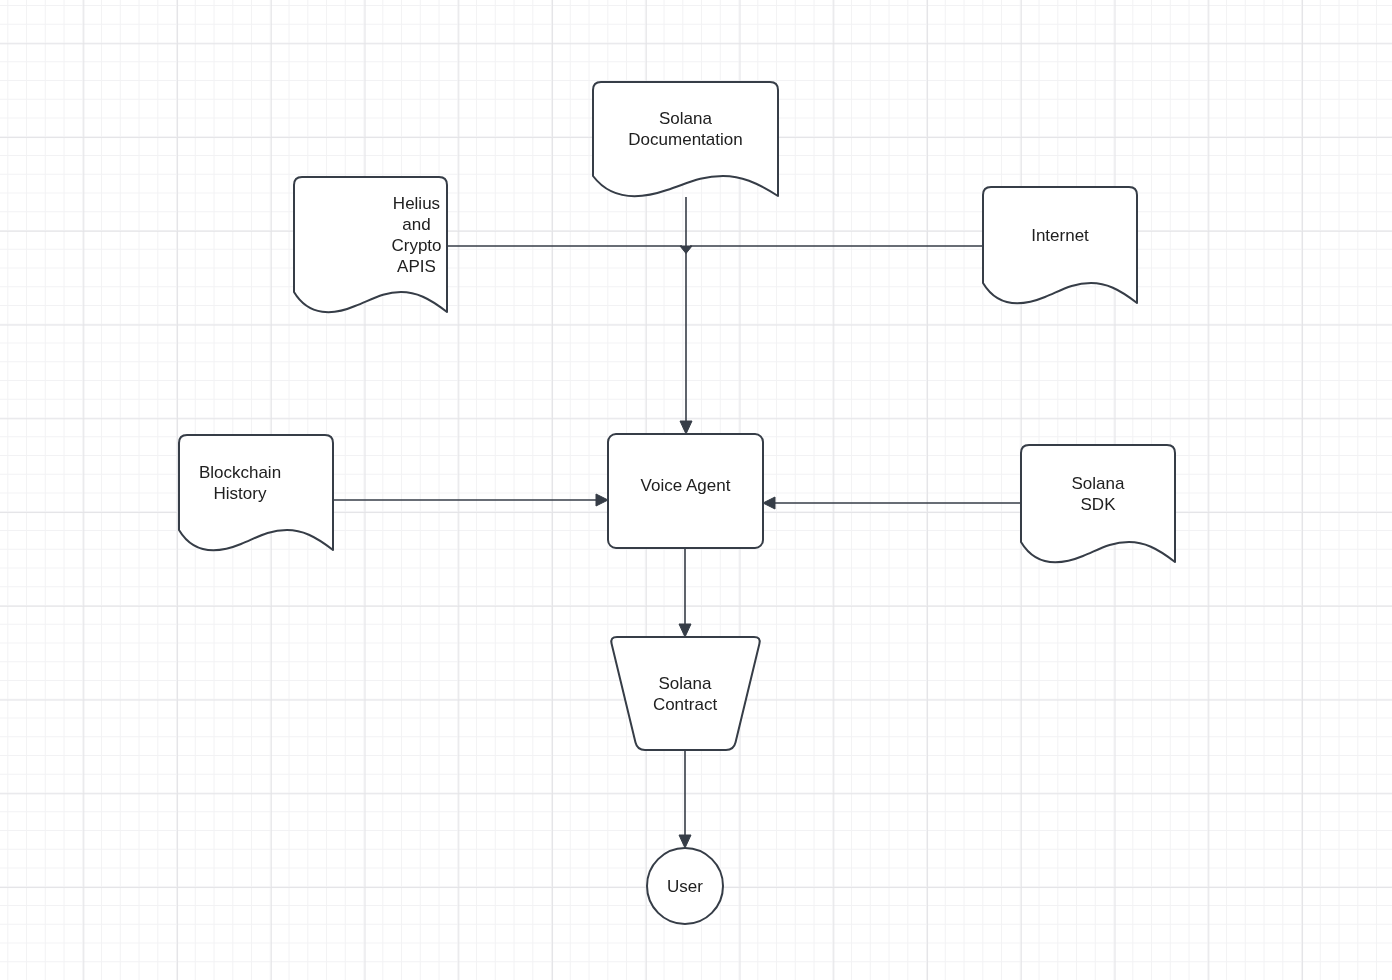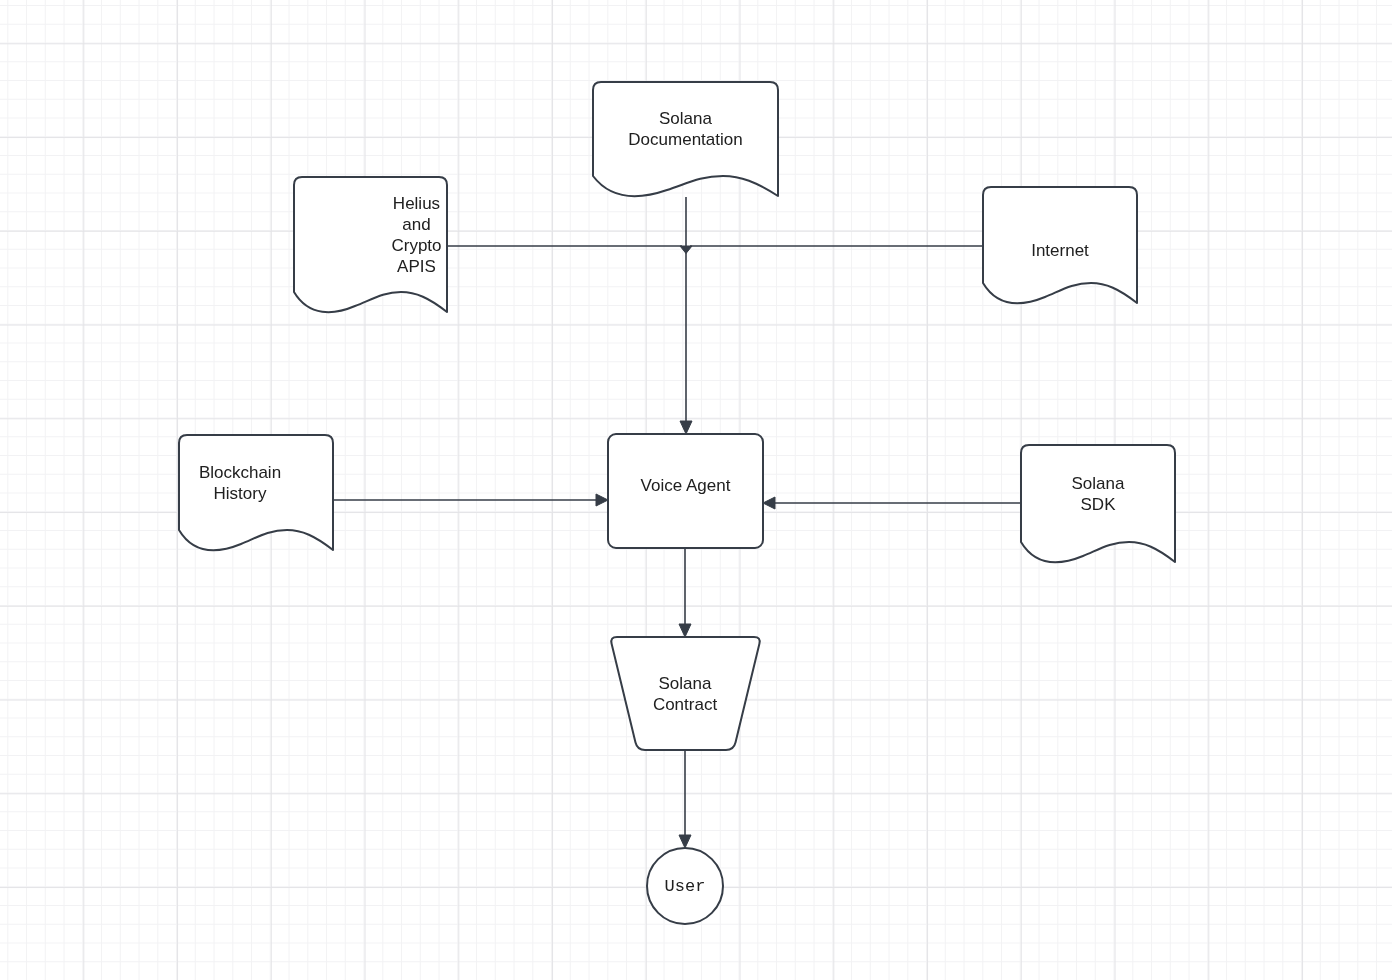--- a/index.html
+++ b/index.html
@@ -130,28 +130,28 @@
   </svg>
 
   <div class="node-label" style="left:593px; top:82px; width:185px; height:94px;">Solana
 Documentation</div>
 
   <div class="node-label" style="left:294px; top:177px; width:179px; height:115px;margin-left:33px;">Helius
 and
 Crypto
 APIS</div>
 
-  <div class="node-label" style="left:983px; top:187px; width:154px; height:96px;margin-top:15px;">Internet</div>
+  <div class="node-label" style="left:983px; top:187px; width:154px; height:96px;">Internet</div>
 
   <div class="node-label" style="left:163px; top:435px; width:154px; height:95px;">Blockchain
 History</div>
 
   <div class="node-label" style="left:608px; top:434px; width:155px; height:102px;">Voice Agent</div>
 
   <div class="node-label" style="left:1021px; top:445px; width:154px; height:97px;">Solana
 SDK</div>
 
   <div class="node-label" style="left:620px; top:637px; width:130px; height:113px;">Solana
 Contract</div>
 
-  <div class="node-label" style="left:647px; top:848px; width:76px; height:76px;font-family:Liberation Mono, monospace;">User</div>
+  <div class="node-label" style="left:647px; top:848px; width:76px; height:76px;">User</div>
 
 </div>
 
 </body></html>

